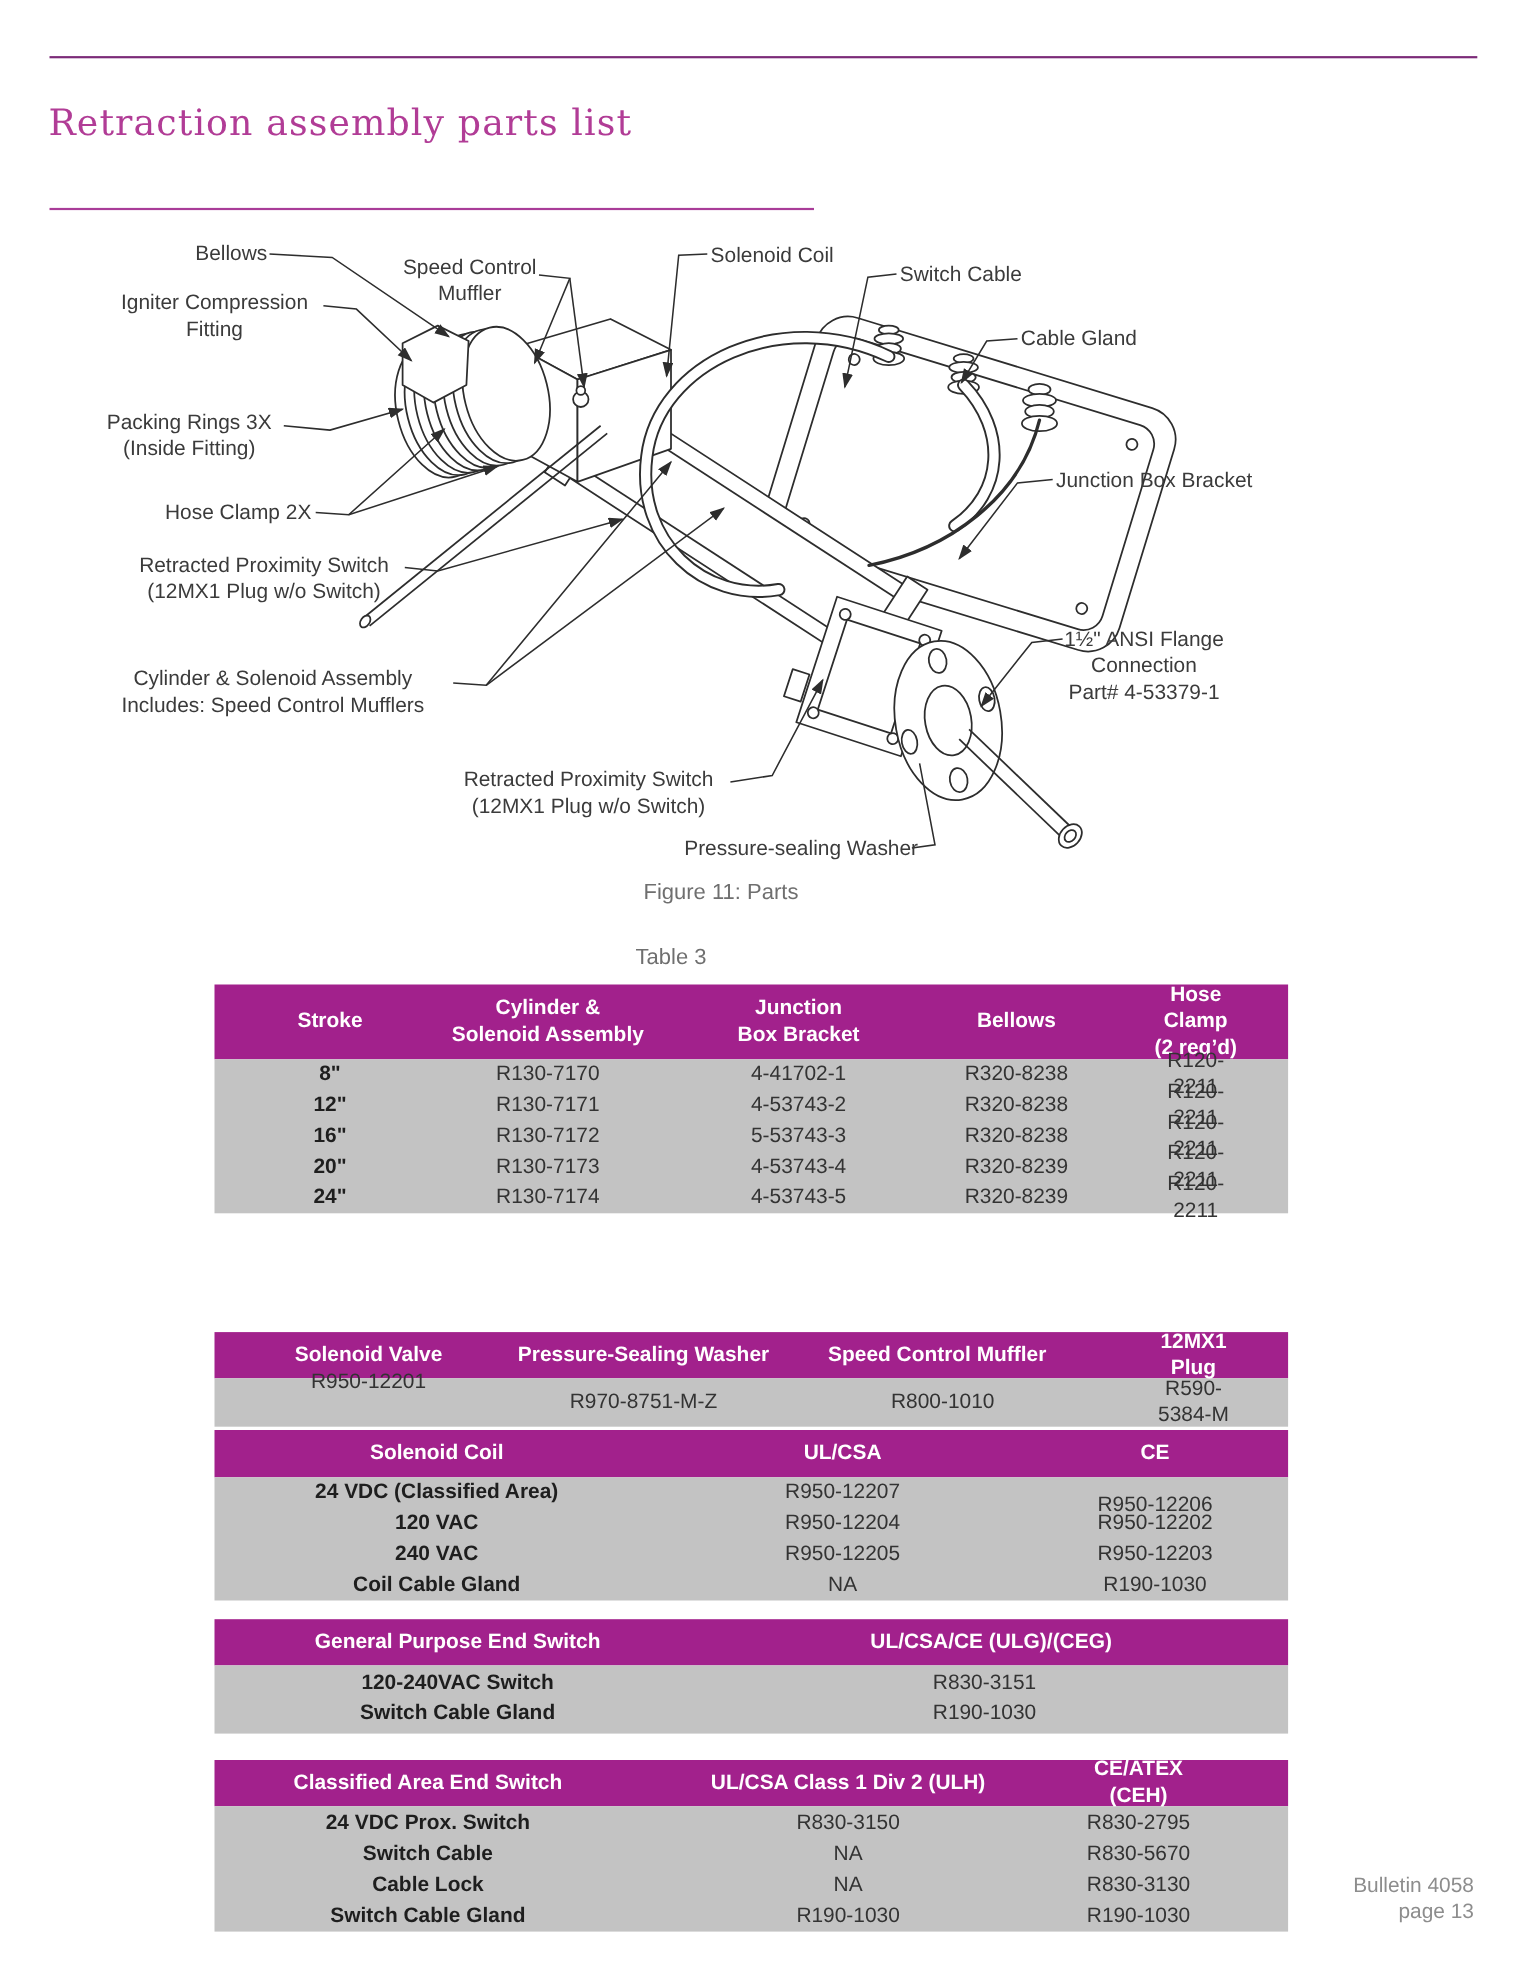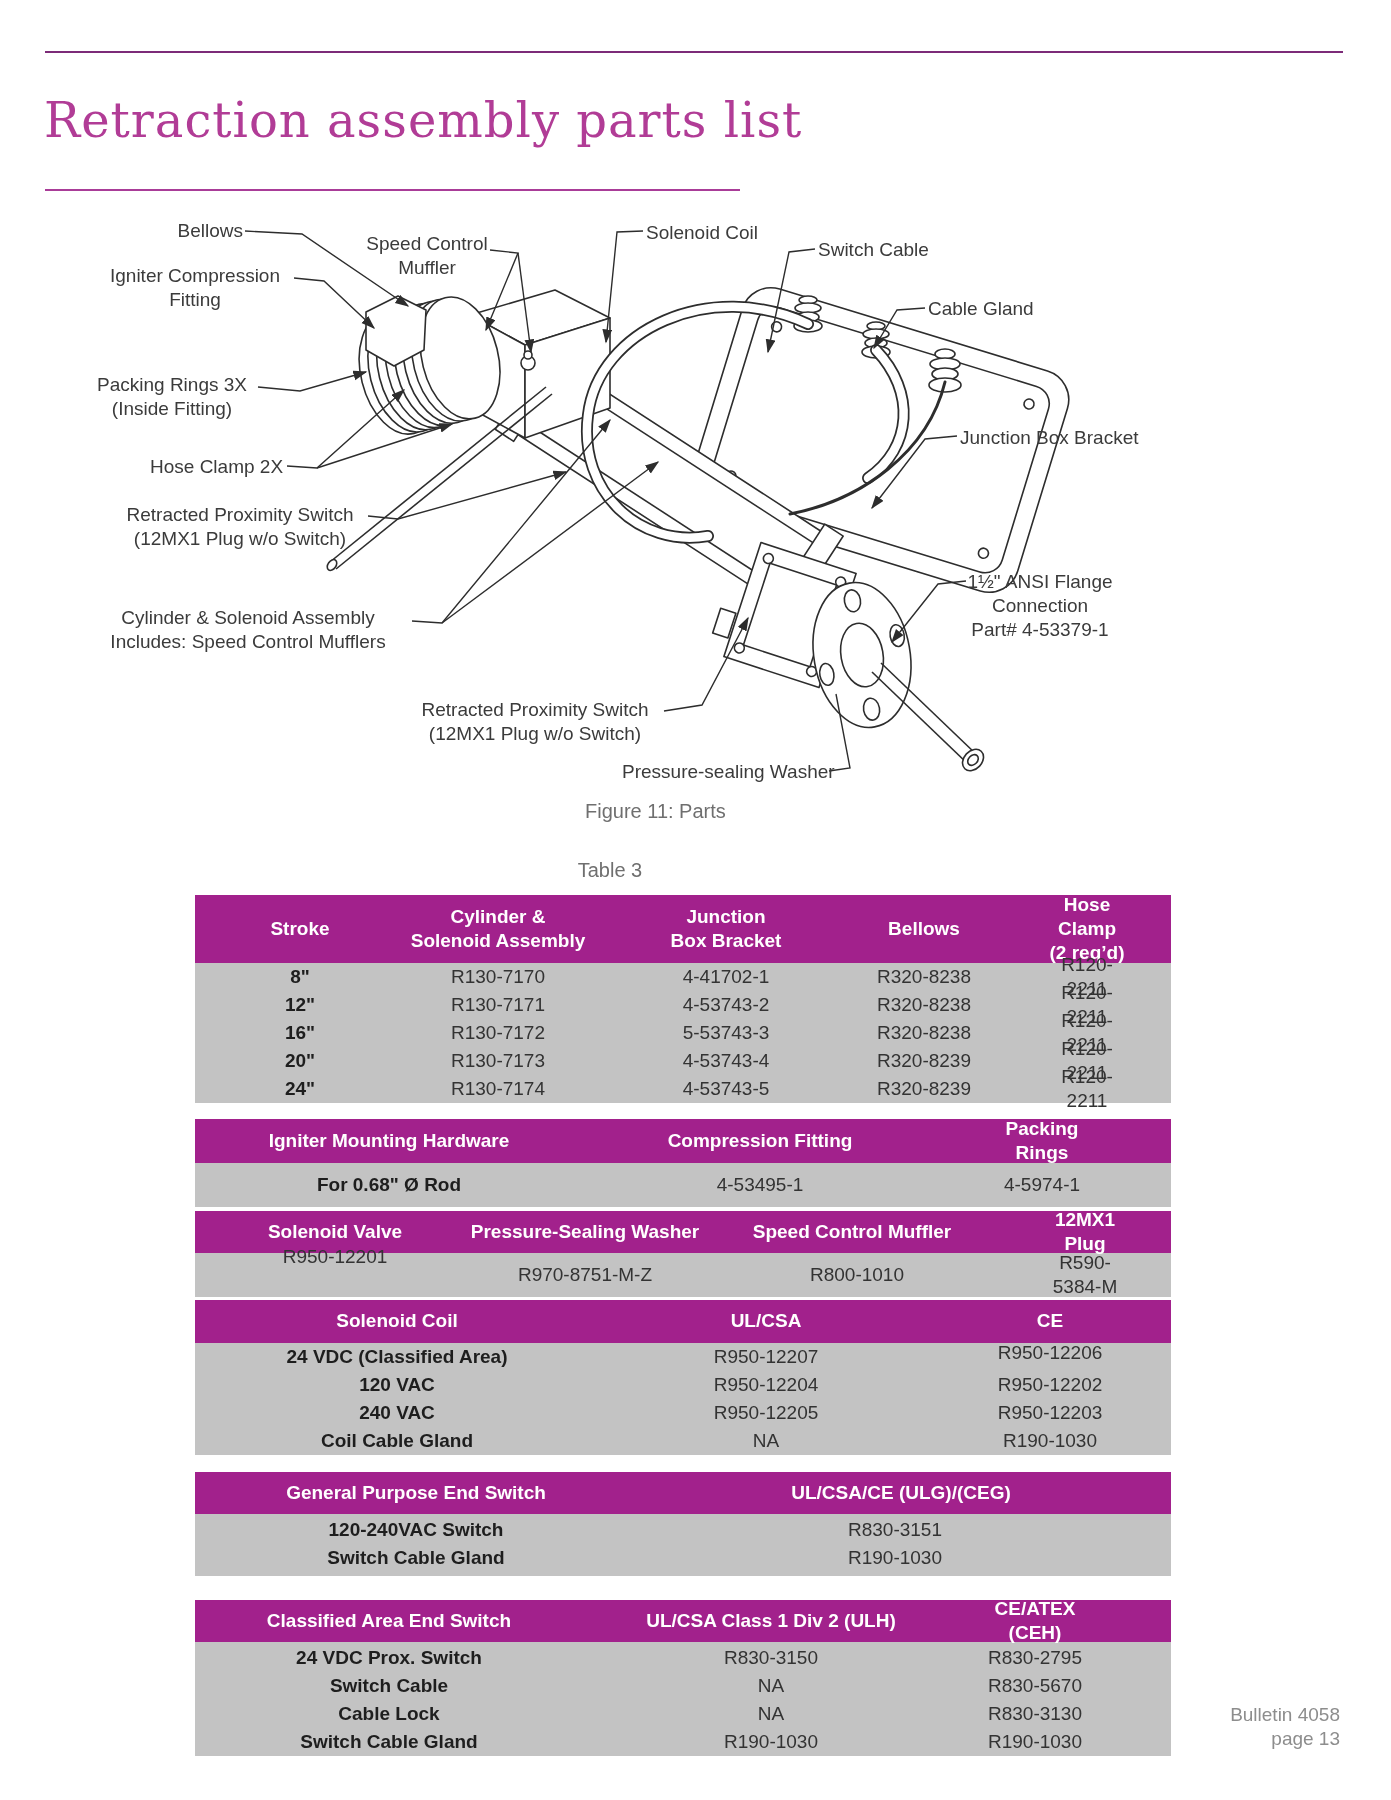--- a/index.html
+++ b/index.html
@@ -6,21 +6,21 @@
     --accent:#A2218C; --row:#C3C3C3; --title:#B13C96; --rule1:#7C2B78; --rule2:#A93C98;
     --ink:#2d2d2d; --label:#3B3B3B; --muted:#6F6F6F; --note:#7A7A7A; --pagegray:#8D8D8D; --cell:#333333;
   }
   *{margin:0;padding:0;box-sizing:border-box}
   html,body{background:#888}
   .page{position:relative;width:1391px;height:1800px;background:#ffffff;margin:0 auto;
         font-family:"Liberation Sans", sans-serif;overflow:hidden}
   .rule1{position:absolute;left:45px;width:1298px;top:51px;height:2px;background:var(--rule1)}
   .rule2{position:absolute;left:45px;width:695px;top:189px;height:2px;background:var(--rule2)}
   .title{position:absolute;left:44px;top:92px;font-family:"DejaVu Serif", serif;font-weight:400;
-         font-size:48px;color:var(--title);letter-spacing:1px}
+         font-size:33px;color:var(--title);letter-spacing:1px}
   .fig{position:absolute;left:0;top:190px;width:1391px;height:665px}
   .dlabel{position:absolute;font-size:19px;line-height:24px;color:var(--label);white-space:pre-line}
   .c{transform:translateX(-50%);text-align:center}
   .r{text-align:right}
   .note{position:absolute;left:45px;top:784px;font-size:19.5px;line-height:23px;font-weight:bold;
         color:var(--note);white-space:pre-line}
   .figcap{position:absolute;left:585px;top:800px;font-size:20px;color:var(--muted)}
   .tblcap{position:absolute;left:610px;top:859px;font-size:20px;color:var(--muted);transform:translateX(-50%)}
   .tbl{position:absolute;left:195px;width:976px}
   .thead{position:absolute;left:0;right:0;top:0;background:var(--accent)}
@@ -225,30 +225,20 @@
     <div class="cell" style="left:531px;top:166px">4-53743-4</div>
     <div class="cell" style="left:729px;top:166px">R320-8239</div>
     <div class="cell" style="left:892px;top:166px">R120-2211</div>
     <div class="cell b" style="left:105px;top:194px">24"</div>
     <div class="cell" style="left:303px;top:194px">R130-7174</div>
     <div class="cell" style="left:531px;top:194px">4-53743-5</div>
     <div class="cell" style="left:729px;top:194px">R320-8239</div>
     <div class="cell" style="left:892px;top:194px">R120-2211</div>
   </div>
 
-  <div class="tbl" style="top:1119px;height:88px">
-    <div class="thead" style="height:44px"></div>
-    <div class="tband" style="top:44px;height:44px"></div>
-    <div class="hcell" style="left:194px;top:22px">Igniter Mounting Hardware</div>
-    <div class="hcell" style="left:565px;top:22px">Compression Fitting</div>
-    <div class="hcell" style="left:847px;top:22px">Packing Rings</div>
-    <div class="cell b" style="left:194px;top:66px">For 0.68" Ø Rod</div>
-    <div class="cell" style="left:565px;top:66px">4-53495-1</div>
-    <div class="cell" style="left:847px;top:66px">4-5974-1</div>
-  </div>
 
   <div class="tbl" style="top:1211px;height:86px">
     <div class="thead" style="height:42px"></div>
     <div class="tband" style="top:42px;height:44px"></div>
     <div class="hcell" style="left:140px;top:21px">Solenoid Valve</div>
     <div class="hcell" style="left:390px;top:21px">Pressure-Sealing Washer</div>
     <div class="hcell" style="left:657px;top:21px">Speed Control Muffler</div>
     <div class="hcell" style="left:890px;top:21px">12MX1 Plug</div>
     <div class="cell" style="left:140px;top:46px">R950-12201</div>
     <div class="cell" style="left:390px;top:64px">R970-8751-M-Z</div>
@@ -257,21 +247,21 @@
   </div>
 
   <div class="tbl" style="top:1300px;height:155px">
     <div class="thead" style="height:43px"></div>
     <div class="tband" style="top:43px;height:112px"></div>
     <div class="hcell" style="left:202px;top:21px">Solenoid Coil</div>
     <div class="hcell" style="left:571px;top:21px">UL/CSA</div>
     <div class="hcell" style="left:855px;top:21px">CE</div>
     <div class="cell b" style="left:202px;top:57px">24 VDC (Classified Area)</div>
     <div class="cell" style="left:571px;top:57px">R950-12207</div>
-    <div class="cell" style="left:855px;top:53px">R950-12206</div>
+    <div class="cell" style="left:855px;top:69px">R950-12206</div>
     <div class="cell b" style="left:202px;top:85px">120 VAC</div>
     <div class="cell" style="left:571px;top:85px">R950-12204</div>
     <div class="cell" style="left:855px;top:85px">R950-12202</div>
     <div class="cell b" style="left:202px;top:113px">240 VAC</div>
     <div class="cell" style="left:571px;top:113px">R950-12205</div>
     <div class="cell" style="left:855px;top:113px">R950-12203</div>
     <div class="cell b" style="left:202px;top:141px">Coil Cable Gland</div>
     <div class="cell" style="left:571px;top:141px">NA</div>
     <div class="cell" style="left:855px;top:141px">R190-1030</div>
   </div>

